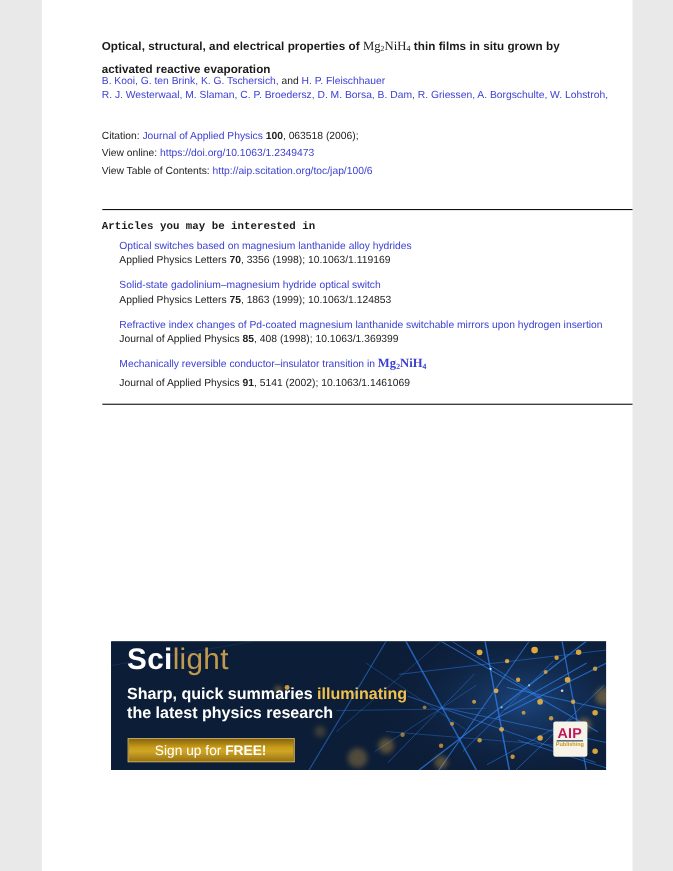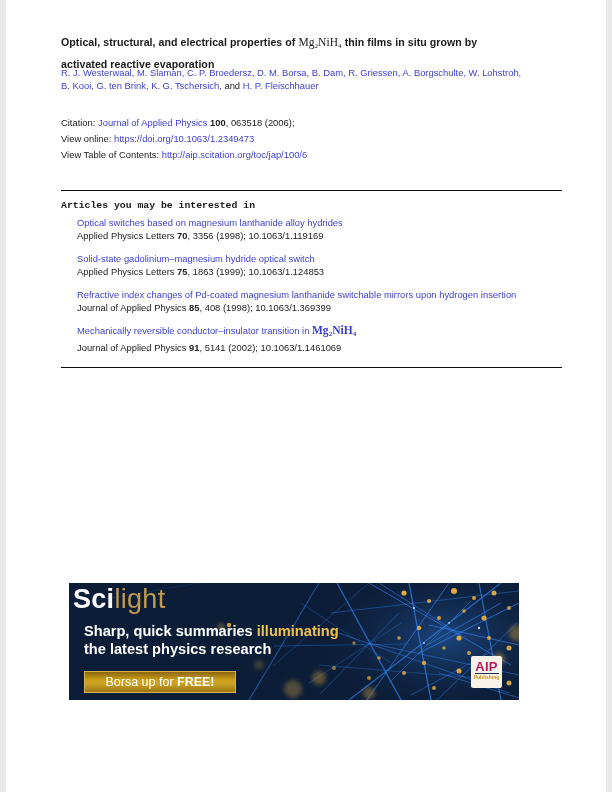--- a/index.html
+++ b/index.html
@@ -1,17 +1,17 @@
 <!DOCTYPE html>
 <html><head>
 <meta charset="utf-8">
 <style>
   html,body{margin:0;padding:0;background:#e9e9e9;}
   .page{
-    position:relative;width:600px;height:792px;margin:0 auto;background:#ffffff;
+    position:relative;width:537px;height:792px;margin:0 auto;background:#ffffff;
     font-family:"Liberation Sans", sans-serif;color:#222222;overflow:hidden;
   }
   .content{position:absolute;left:55px;top:0;width:502px;}
   .blk{position:absolute;left:0;width:502px;}
 
   
   #title{top:33px;font-size:10.6px;font-weight:bold;line-height:18px;color:#1a1a1a;letter-spacing:.05px;}
   .formula{font-family:"Liberation Serif", serif;font-weight:normal;font-size:11.5px;}
   .formula .sub{font-size:.62em;vertical-align:-0.25em;}
   .formula.bold{font-weight:bold;}
@@ -35,21 +35,21 @@
   .article{margin-bottom:10px;font-size:9.4px;line-height:13px;margin-left:16px;}
   .article .a-title{display:block;}
   .article .a-cite{display:block;color:#222222;}
 
   
   #banner{
     position:absolute;left:63px;top:583px;width:450px;height:117px;
     background:#0c1d37;overflow:hidden;cursor:pointer;
   }
   #banner svg{position:absolute;left:0;top:0;}
-  .brand{position:absolute;left:4px;top:1px;font-size:27px;letter-spacing:.3px;}
+  .brand{position:absolute;left:15px;top:1px;font-size:27px;letter-spacing:.3px;}
   .brand .sci{color:#ffffff;font-weight:bold;}
   .brand .light{color:#c09a4e;font-weight:normal;}
   .tagline{position:absolute;left:15px;top:40px;font-size:14.6px;font-weight:bold;color:#ffffff;line-height:17.5px;white-space:nowrap;}
   .tagline .gold{color:#f0c14c;}
   .cta{
     position:absolute;left:15px;top:88px;width:152px;height:22px;
     background:linear-gradient(180deg,#8a6610 0%,#c89d18 38%,#cfa527 55%,#9a7410 100%);
     border:1px solid #d8b254;box-sizing:border-box;
     color:#ffffff;font-size:12.5px;text-align:center;line-height:20px;white-space:nowrap;
   }
@@ -65,22 +65,22 @@
 
 <div class="page">
   <div class="content">
 
     <div class="blk" id="title">
       <span>Optical, structural, and electrical properties of </span><span class="formula"><span>Mg</span><span class="sub">2</span><span>NiH</span><span class="sub">4</span></span><span> thin films in situ grown by</span>
       <div>activated reactive evaporation</div>
     </div>
 
     <div class="blk" id="authors">
+      <div><span class="link">B. Kooi, G. ten Brink, K. G. Tschersich,</span><span class="plain"> and </span><span class="link">H. P. Fleischhauer</span></div>
       <div><span class="link">R. J. Westerwaal, M. Slaman, C. P. Broedersz, D. M. Borsa, B. Dam, R. Griessen, A. Borgschulte, W. Lohstroh,</span></div>
-      <div><span class="link">B. Kooi, G. ten Brink, K. G. Tschersich,</span><span class="plain"> and </span><span class="link">H. P. Fleischhauer</span></div>
     </div>
 
     <div class="blk" id="citation">
       <div><span>Citation: </span><span class="link">Journal of Applied Physics</span><span class="bold"> 100</span><span>, 063518 (2006);</span></div>
       <div><span>View online: </span><span class="link">https://doi.org/10.1063/1.2349473</span></div>
       <div><span>View Table of Contents: </span><span class="link">http://aip.scitation.org/toc/jap/100/6</span></div>
     </div>
 
     <hr class="rule" id="rule1">
 
@@ -200,20 +200,20 @@
       </g>
     </svg>
 
     <div class="brand"><span class="sci">Sci</span><span class="light">light</span></div>
 
     <div class="tagline">
       <span>Sharp, quick summaries </span><span class="gold">illuminating</span><br>
       <span>the latest physics research</span>
     </div>
 
-    <div class="cta"><span>Borsa up for </span><span class="bold">FREE!</span></div>
+    <div class="cta"><span>Sign up for </span><span class="bold">FREE!</span></div>
 
     <div class="aip-logo">
       <span class="aip">AIP</span>
       <span class="pub">Publishing</span>
     </div>
   </div>
 </div>
 
 </body></html>

